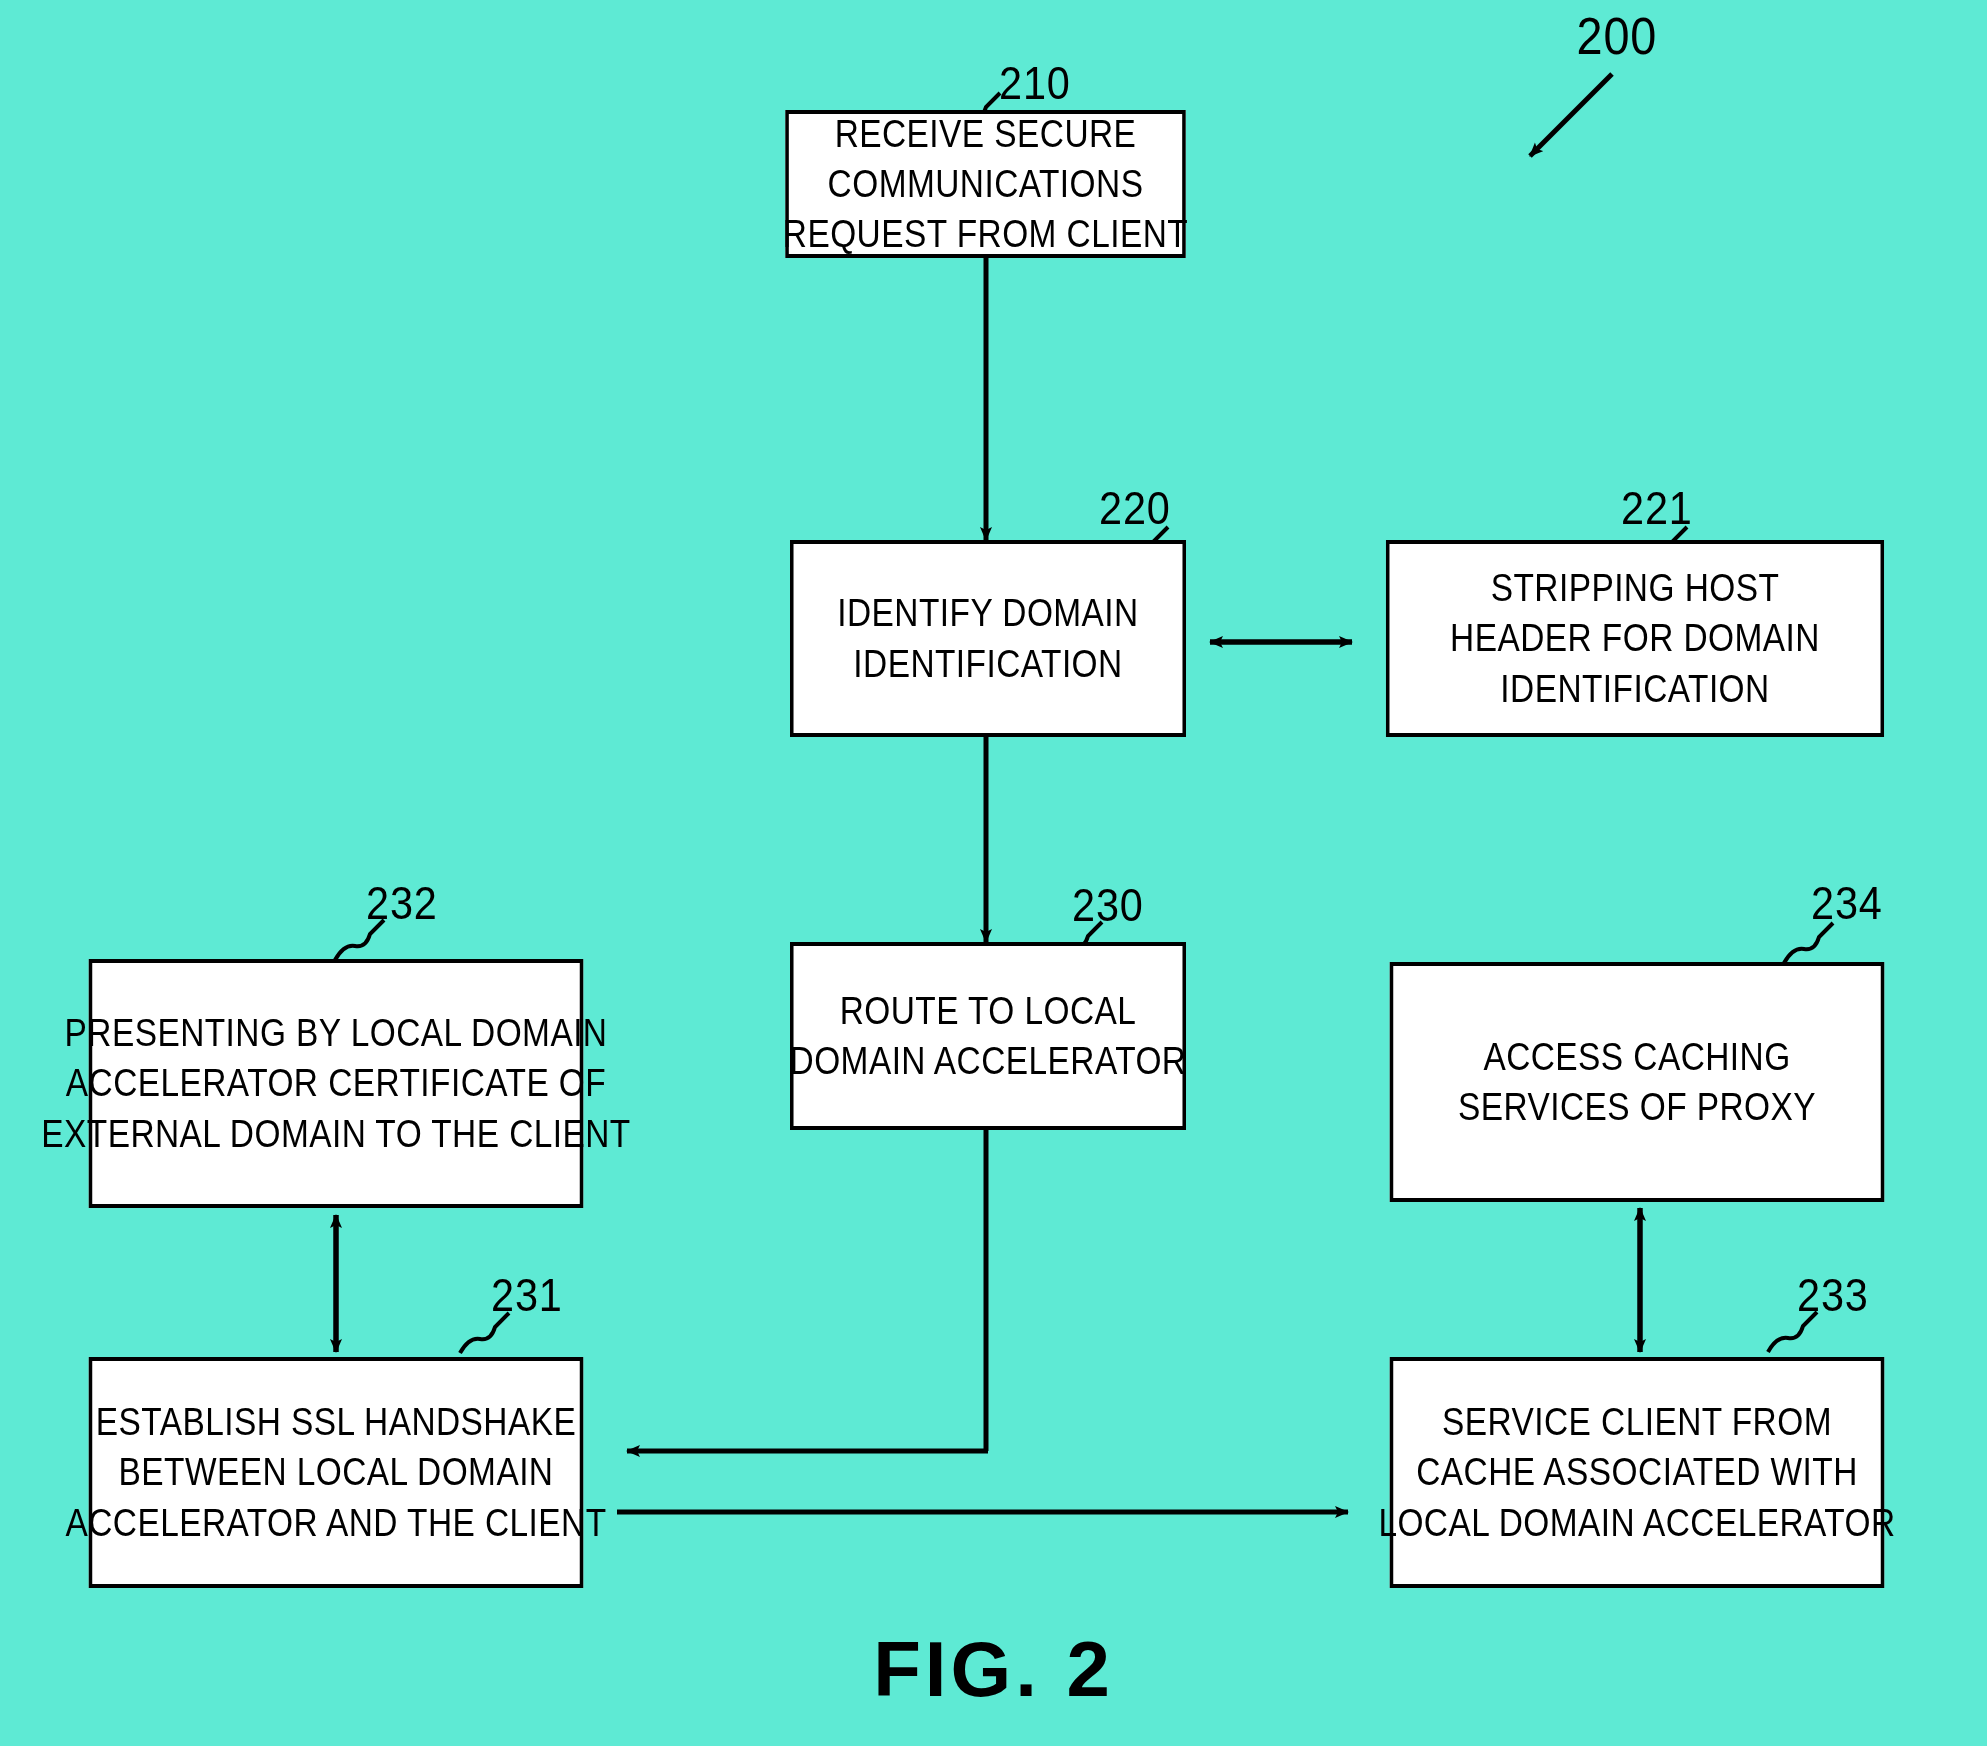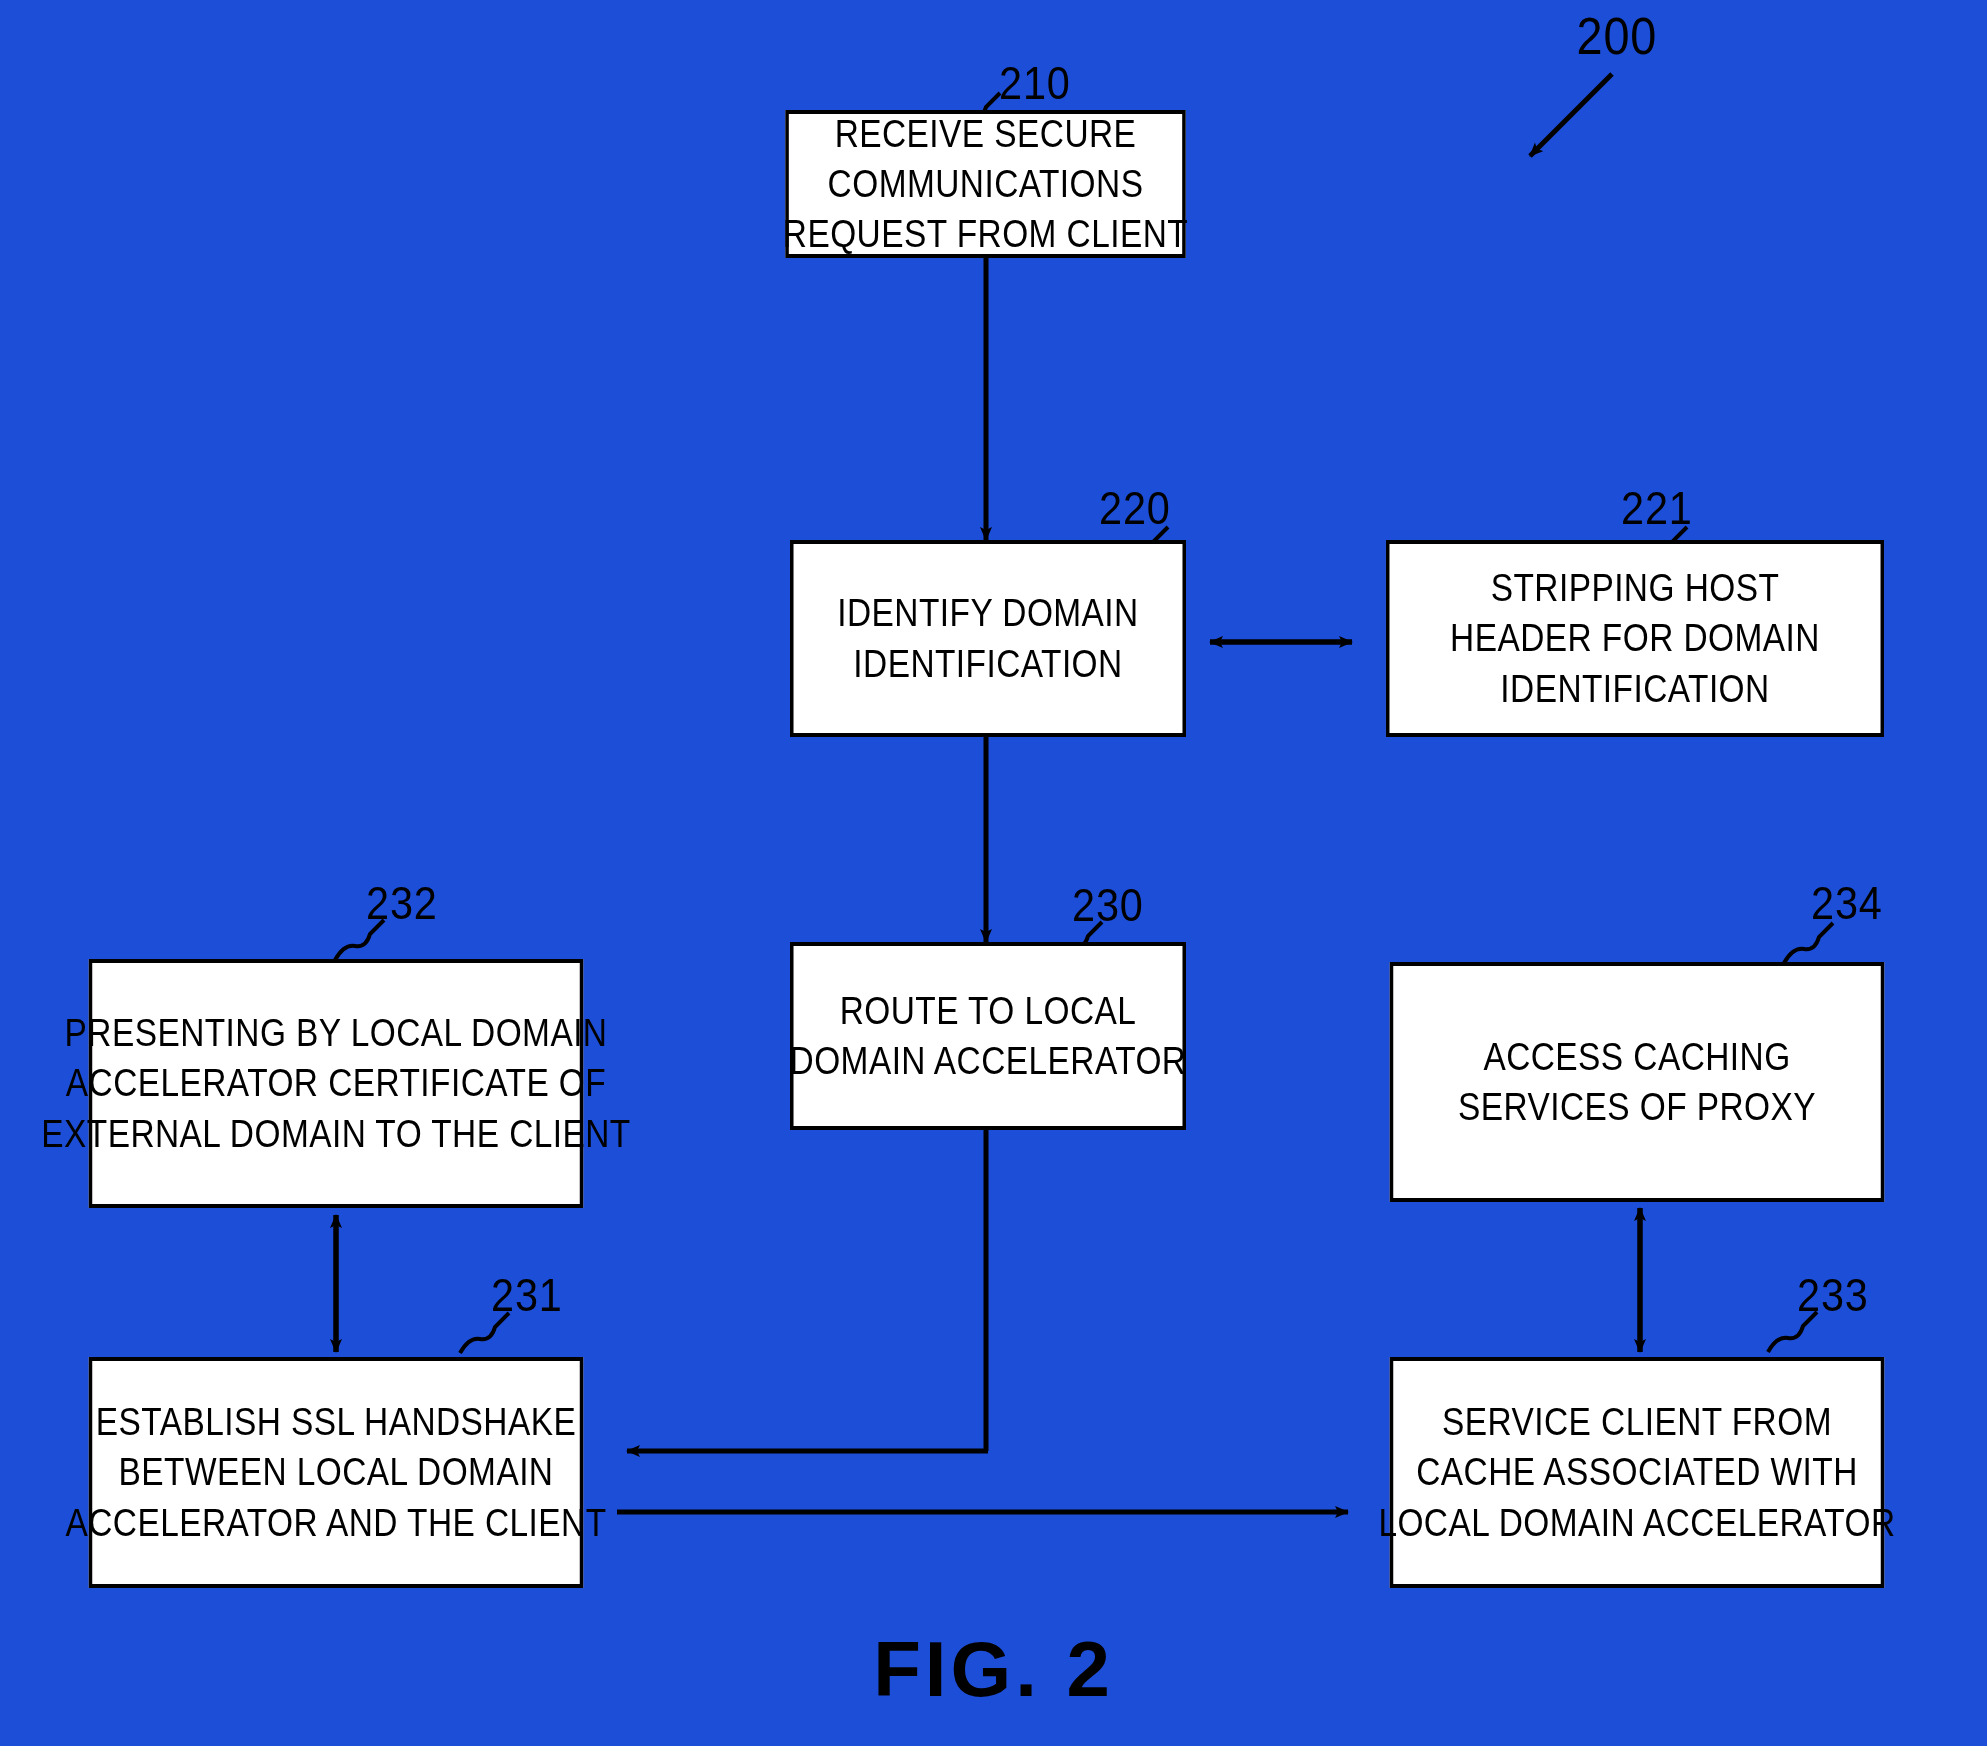--- a/index.html
+++ b/index.html
@@ -4,21 +4,21 @@
 <style>
   html, body {
     margin: 0;
     padding: 0;
     background: #ffffff;
   }
   #figure {
     position: relative;
     width: 1987px;
     height: 1746px;
-    background: #1d4ed8;
+    background: #5eead4;
     overflow: hidden;
     font-family: "Liberation Sans", sans-serif;
   }
   
   .node {
     position: absolute;
     box-sizing: border-box;
     border: 4px solid #000000;
     background: #ffffff;
     display: flex;

